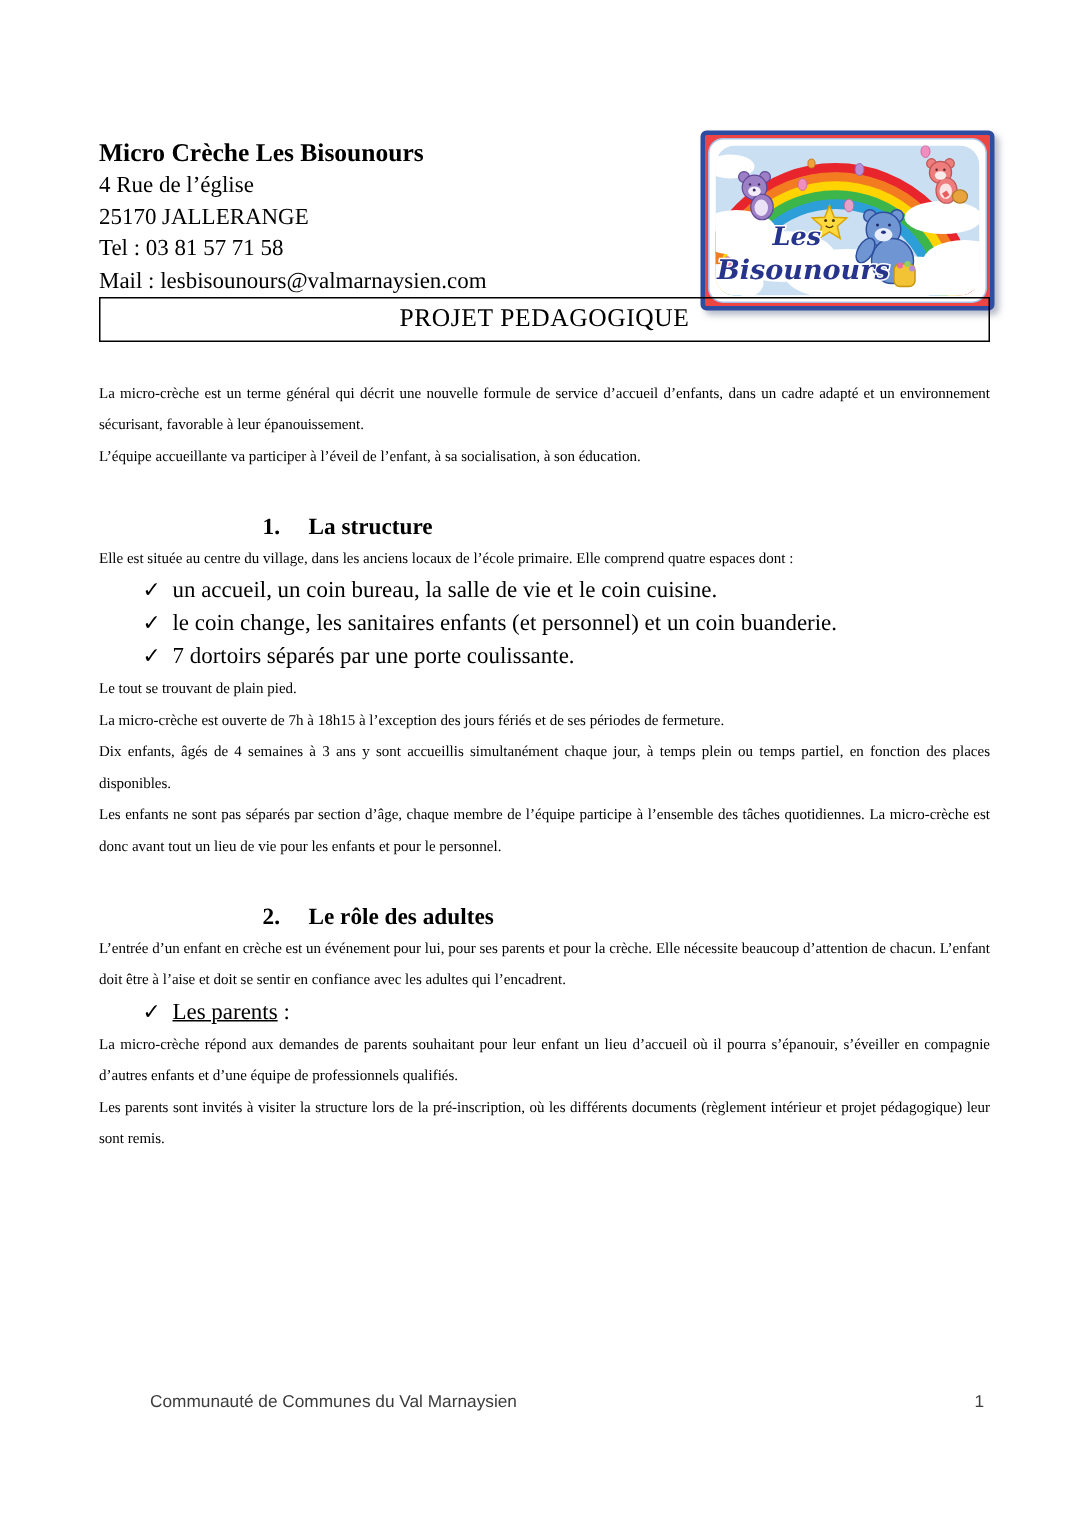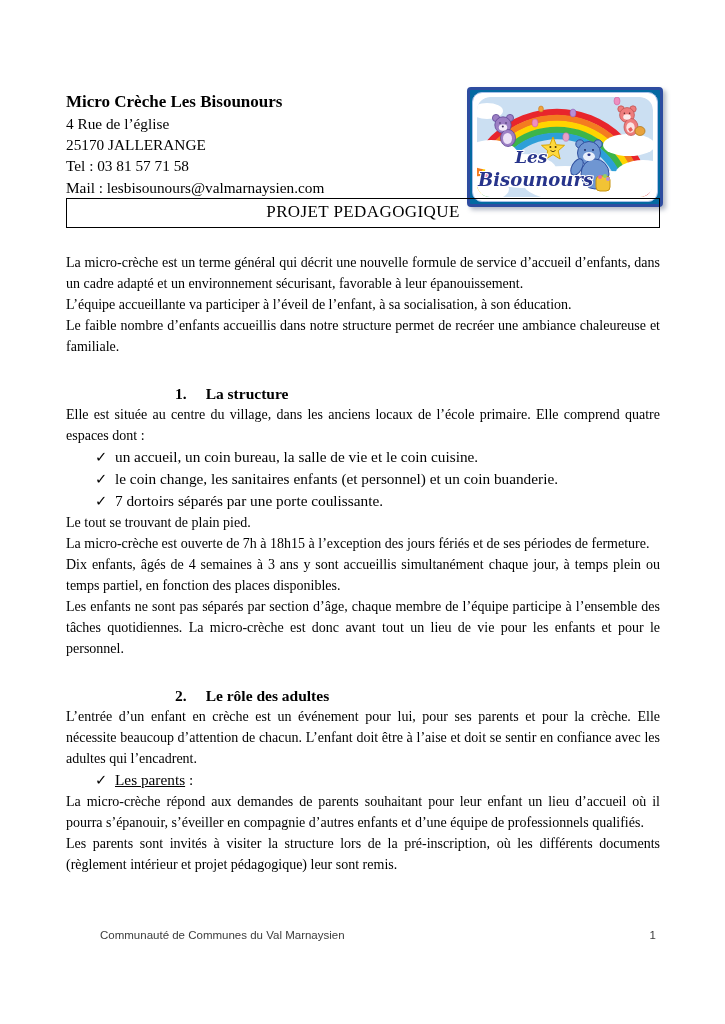--- a/index.html
+++ b/index.html
@@ -13,40 +13,40 @@
 
   .org-name { font-weight:bold; font-size:17px; line-height:23px; }
   .addr { font-size:15.3px; line-height:21.2px; }
 
   .title-box {
     margin-top:0; border:1px solid #000; text-align:center;
     font-size:17px; letter-spacing:0.4px; padding:3px 0 5px;
   }
 
   .intro-block { margin-top:24px; }
-  p.body { font-size:14px; line-height:21px; text-align:justify; }
+  p.body { font-size:10px; line-height:21px; text-align:justify; }
   p.left { text-align:left; }
 
   .heading { font-weight:bold; font-size:15.5px; line-height:21px; margin-top:26px; padding-left:109px; }
   .heading .num { display:inline-block; margin-right:19px; }
 
   .bullet { font-size:15.3px; line-height:21px; padding-left:29px; }
   .check { display:inline-block; width:20px; font-size:14.5px; }
   .underline { text-decoration:underline; }
 
   .footer {
     position:absolute; left:100px; right:69px; top:929px;
     display:flex; justify-content:space-between; align-items:flex-start;
     font-family:"Liberation Sans","DejaVu Sans",sans-serif; font-size:11.5px; color:#3c3c3c;
   }
 
   
   .logo-frame {
     position:absolute; left:467px; top:87px; width:196px; height:120px;
-    background:#0369a1; border:3px solid #2e4ca0; border-radius:4px; padding:2px;
+    background:#ef4444; border:3px solid #2e4ca0; border-radius:4px; padding:2px;
     box-shadow:3px 3px 4px rgba(110,120,145,0.5);
   }
   .logo-inner {
     width:100%; height:100%; border:1px solid #a8c0e8; border-radius:10px;
     padding:4px; background:#fff;
   }
   .logo-inner svg { display:block; }
 </style>
 </head>
 <body>
@@ -157,21 +157,20 @@
       <div class="addr">25170 JALLERANGE</div>
       <div class="addr">Tel : 03 81 57 71 58</div>
       <div class="addr">Mail : lesbisounours@valmarnaysien.com</div>
     </div>
 
     <div class="title-box">PROJET PEDAGOGIQUE</div>
 
     <div class="intro-block">
       <p class="body">La micro-crèche est un terme général qui décrit une nouvelle formule de service d’accueil d’enfants, dans un cadre adapté et un environnement sécurisant, favorable à leur épanouissement.</p>
       <p class="body">L’équipe accueillante va participer à l’éveil de l’enfant, à sa socialisation, à son éducation.</p>
-      <p class="body">Le faible nombre d’enfants accueillis dans notre structure permet de recréer une ambiance chaleureuse et familiale.</p>
     </div>
 
     <div class="heading">
       <span class="num">1.</span><span>La structure</span>
     </div>
     <p class="body">Elle est située au centre du village, dans les anciens locaux de l’école primaire. Elle comprend quatre espaces dont :</p>
     <div>
       <div class="bullet"><span class="check">✓</span><span>un accueil, un coin bureau, la salle de vie et le coin cuisine.</span></div>
       <div class="bullet"><span class="check">✓</span><span>le coin change, les sanitaires enfants (et personnel) et un coin buanderie.</span></div>
       <div class="bullet"><span class="check">✓</span><span>7 dortoirs séparés par une porte coulissante.</span></div>

